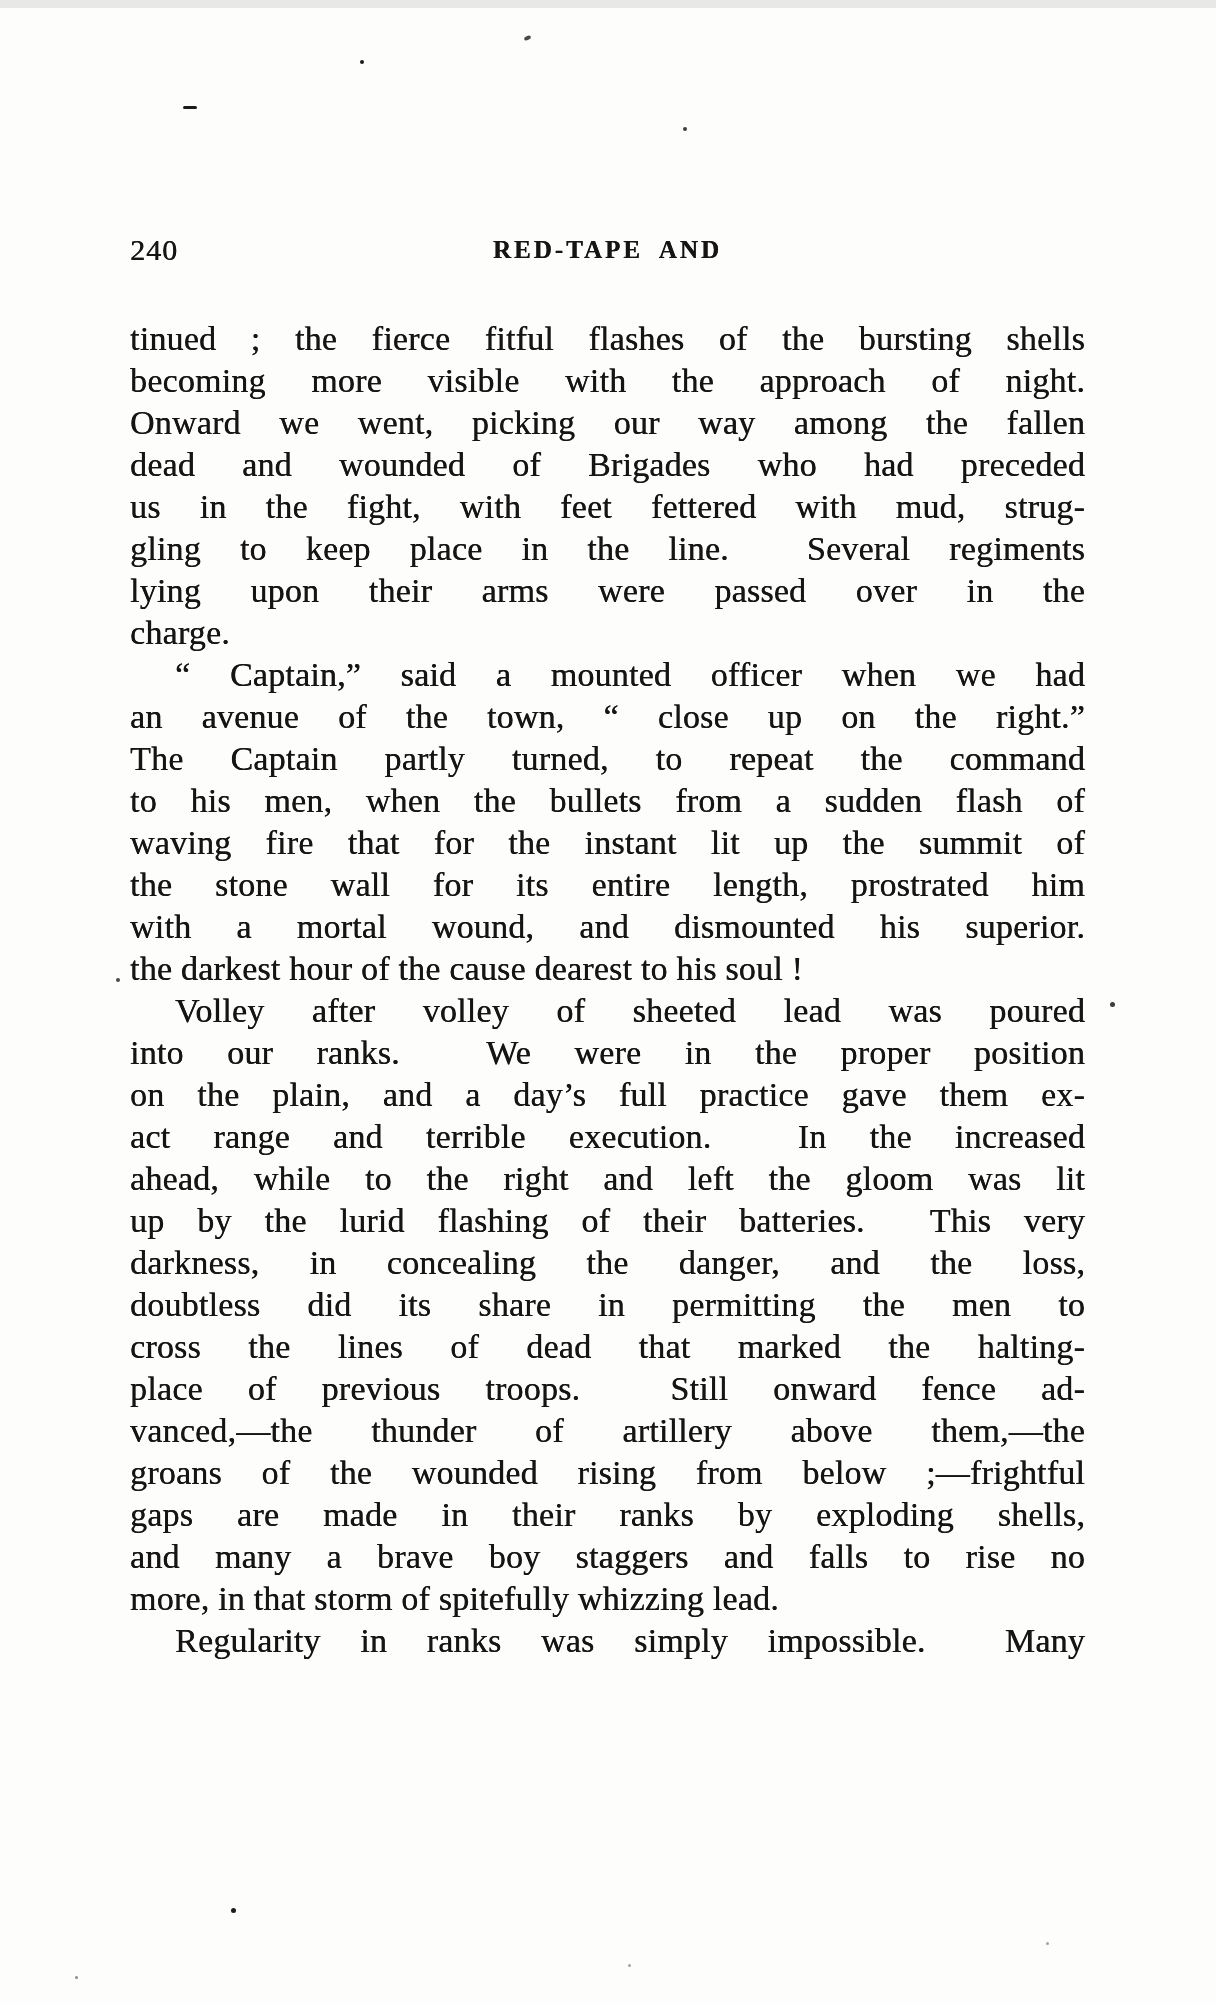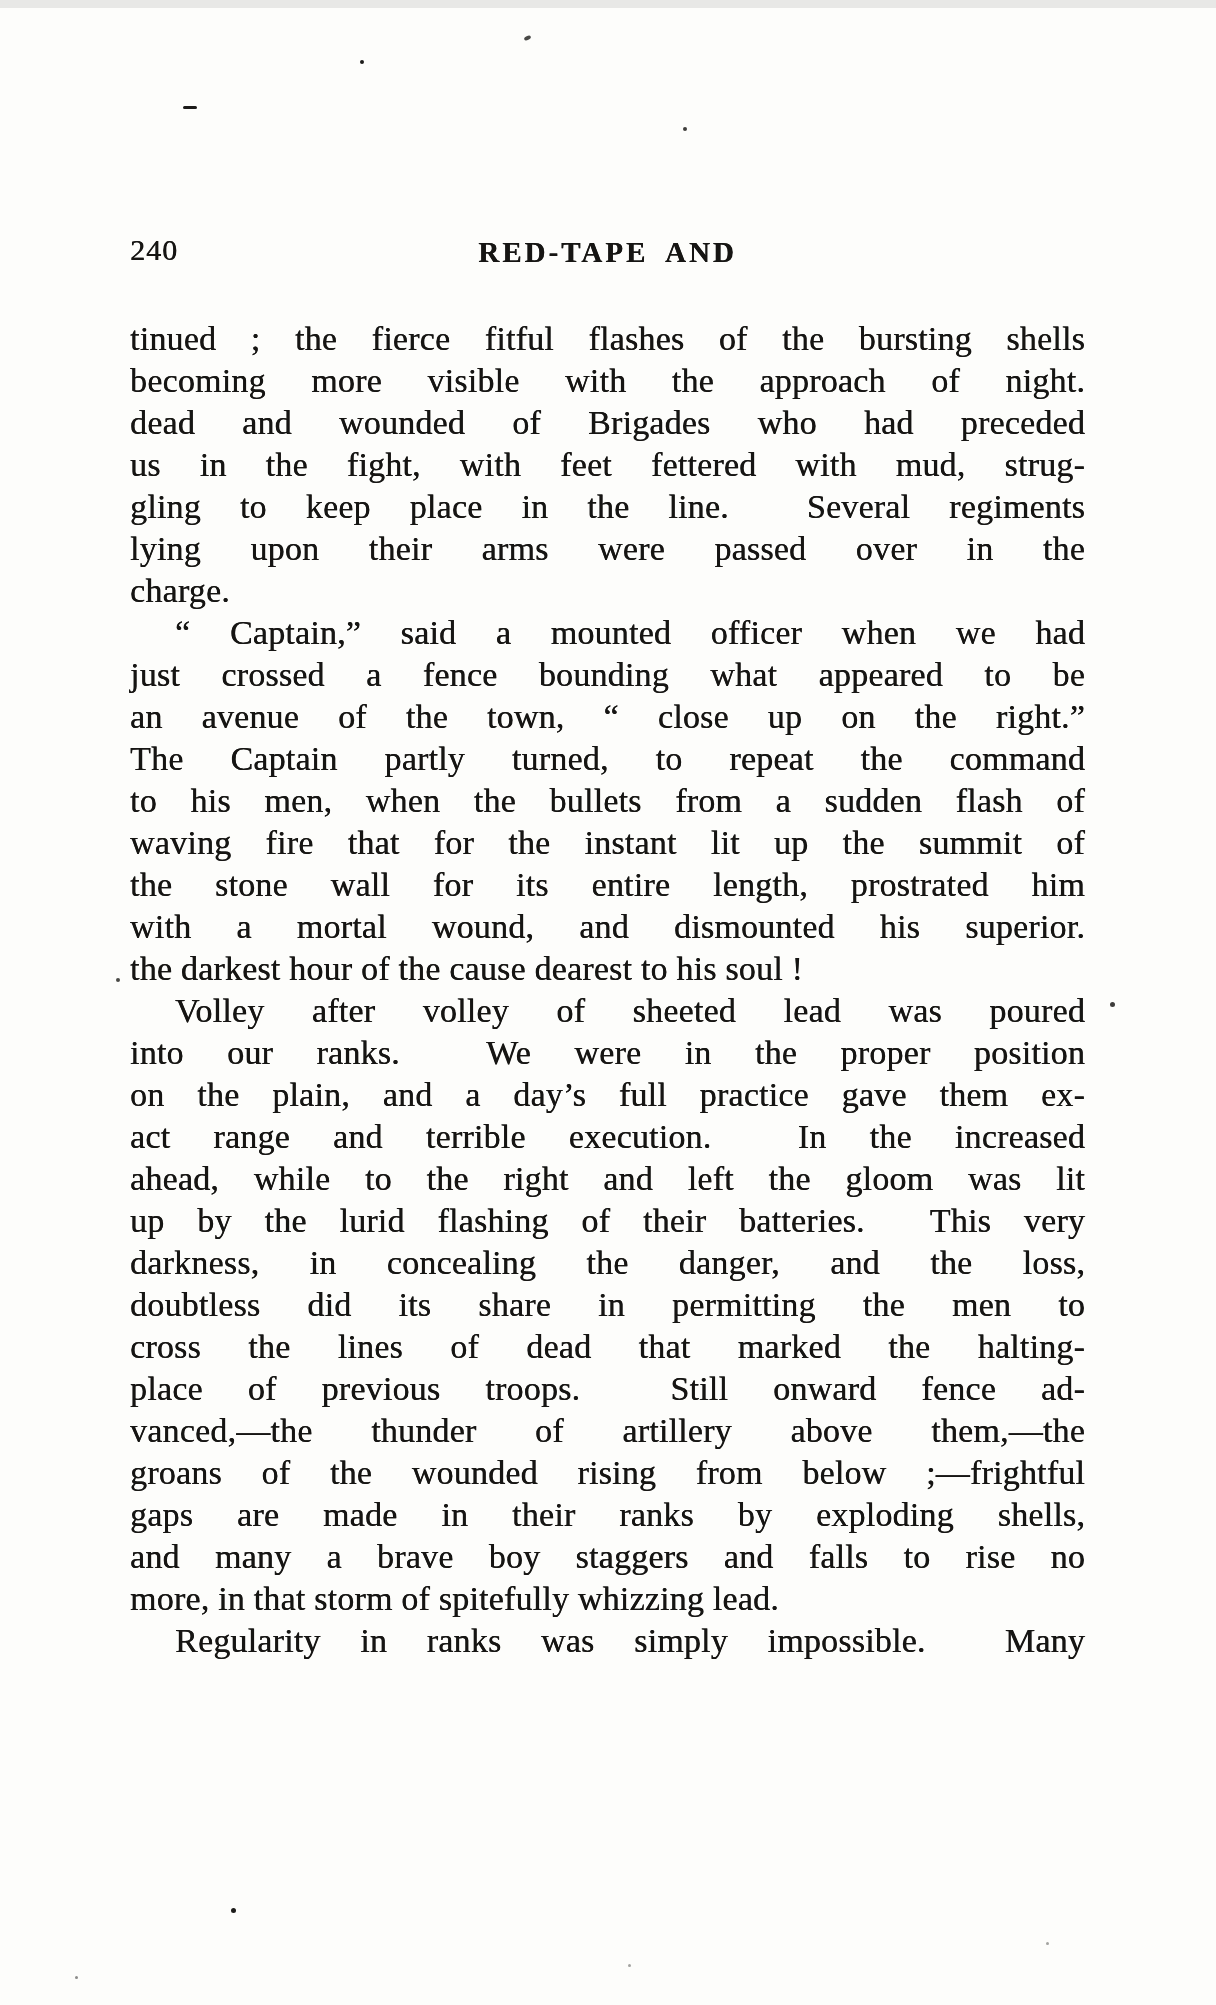--- a/index.html
+++ b/index.html
@@ -32,21 +32,21 @@
     font-size: 30px;
     letter-spacing: 1px;
     text-shadow: 0.4px 0 0 currentColor;
   }
   #running-header {
     position: absolute;
     left: 0;
     width: 100%;
     top: 4px;
     text-align: center;
-    font-size: 29px;
+    font-size: 25px;
     font-weight: bold;
     letter-spacing: 3px;
     word-spacing: 8px;
     text-shadow: 0.3px 0 0 currentColor;
   }
   
   #text-block {
     position: absolute;
     top: 310px;
     left: 130px;
@@ -84,29 +84,29 @@
 
   <div id="page-header">
     <span id="page-number">240</span>
     <span id="running-header">RED-TAPE AND</span>
   </div>
 
   <div id="text-block">
       <div>
         <div class="line">tinued ; the fierce fitful flashes of the bursting shells</div>
         <div class="line">becoming more visible with the approach of night.</div>
+        <div class="line">Onward we went, picking our way among the fallen</div>
         <div class="line">dead and wounded of Brigades who had preceded</div>
         <div class="line">us in the fight, with feet fettered with mud, strug-</div>
         <div class="line">gling to keep place in the line.  Several regiments</div>
         <div class="line">lying upon their arms were passed over in the</div>
         <div class="line nojust">charge.</div>
       </div>
       <div>
         <div class="line indent">“ Captain,” said a mounted officer when we had</div>
-        <div class="line">just crossed a fence bounding what appeared to be</div>
         <div class="line">an avenue of the town, “ close up on the right.”</div>
         <div class="line">The Captain partly turned, to repeat the command</div>
         <div class="line">to his men, when the bullets from a sudden flash of</div>
         <div class="line">waving fire that for the instant lit up the summit of</div>
         <div class="line">the stone wall for its entire length, prostrated him</div>
         <div class="line">with a mortal wound, and dismounted his superior.</div>
         <div class="line nojust">the darkest hour of the cause dearest to his soul !</div>
       </div>
       <div>
         <div class="line indent">Volley after volley of sheeted lead was poured</div>

